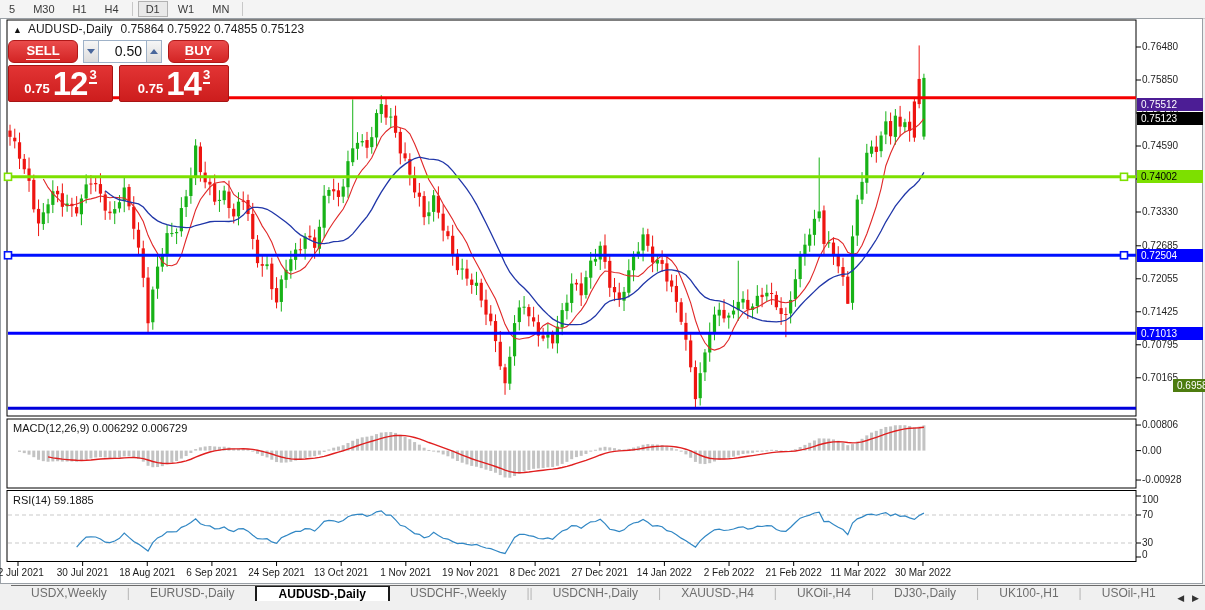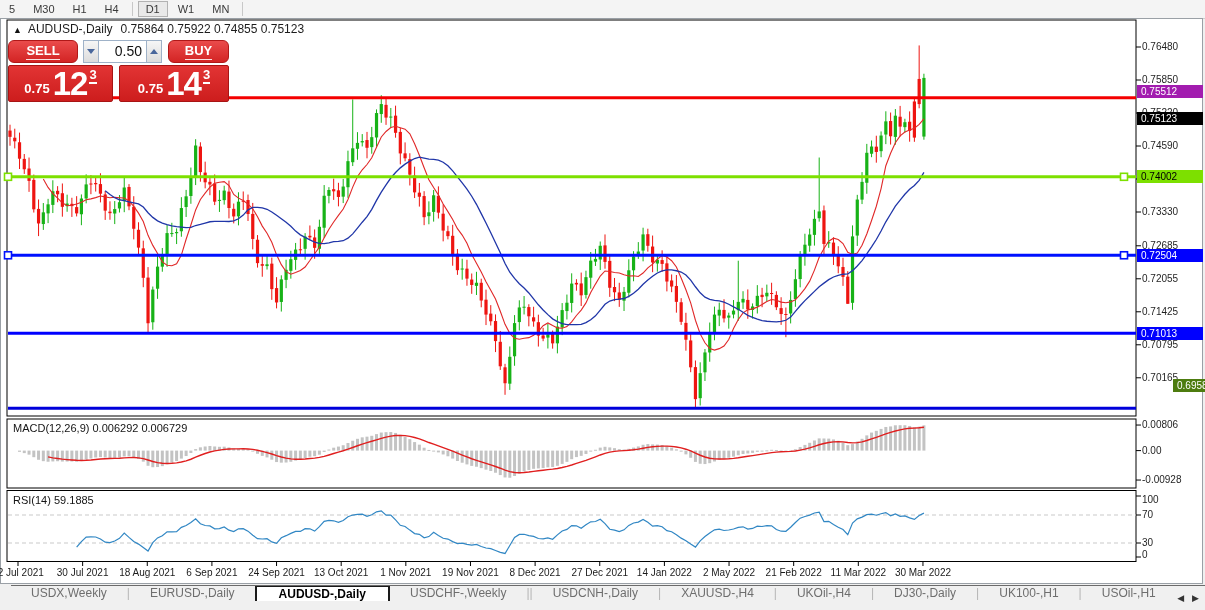--- a/index.html
+++ b/index.html
@@ -758,21 +758,21 @@
       <div class="axis-label" style="top: 74px;">0.75850</div>
       <div class="axis-label" style="top: 107px;">0.75220</div>
       <div class="axis-label" style="top: 140px;">0.74590</div>
       <div class="axis-label" style="top: 173px;">0.73960</div>
       <div class="axis-label" style="top: 206px;">0.73330</div>
       <div class="axis-label" style="top: 239.786px;">0.72685</div>
       <div class="axis-label" style="top: 272.786px;">0.72055</div>
       <div class="axis-label" style="top: 305.786px;">0.71425</div>
       <div class="axis-label" style="top: 338.786px;">0.70795</div>
       <div class="axis-label" style="top: 371.786px;">0.70165</div>
-      <div class="badge" style="top: 85px; background: #a21caf; color: rgb(255, 255, 255);">0.75512</div>
+      <div class="badge" style="top: 98px; background: #4c1d95; color: rgb(255, 255, 255);">0.75512</div>
       <div class="badge" style="top: 111.581px; background: rgb(0, 0, 0); color: rgb(255, 255, 255);">0.75123</div>
       <div class="badge" style="top: 170.3px; background: rgb(125, 224, 0); color: rgb(0, 0, 0);">0.74002</div>
       <div class="badge" style="top: 248.767px; background: rgb(0, 0, 255); color: rgb(255, 255, 255);">0.72504</div>
       <div class="badge" style="top: 326.867px; background: rgb(0, 0, 255); color: rgb(255, 255, 255);">0.71013</div>
       <div class="badge" style="top: 379px; background: #4d7c0f; color: rgb(255, 255, 255); margin-left: 36px;">0.69582</div>
       <div class="sub-axis-label" style="top: 419.034px;">0.00806</div>
       <div class="sub-axis-label" style="top: 444.6px;">0.00</div>
       <div class="sub-axis-label" style="top: 474.036px;">-0.00928</div>
       <div class="sub-axis-label" style="top: 494px;">100</div>
       <div class="sub-axis-label" style="top: 509px;">70</div>
@@ -782,21 +782,21 @@
       <div class="date-label" style="left: 82.64px;">30 Jul 2021</div>
       <div class="date-label" style="left: 147.28px;">18 Aug 2021</div>
       <div class="date-label" style="left: 211.92px;">6 Sep 2021</div>
       <div class="date-label" style="left: 276.56px;">24 Sep 2021</div>
       <div class="date-label" style="left: 341.2px;">13 Oct 2021</div>
       <div class="date-label" style="left: 405.84px;">1 Nov 2021</div>
       <div class="date-label" style="left: 470.48px;">19 Nov 2021</div>
       <div class="date-label" style="left: 535.12px;">8 Dec 2021</div>
       <div class="date-label" style="left: 599.76px;">27 Dec 2021</div>
       <div class="date-label" style="left: 664.4px;">14 Jan 2022</div>
-      <div class="date-label" style="left: 729.04px;">2 May 2022</div>
+      <div class="date-label" style="left: 729.04px;">2 Feb 2022</div>
       <div class="date-label" style="left: 793.68px;">21 Feb 2022</div>
       <div class="date-label" style="left: 858.32px;">11 Mar 2022</div>
       <div class="date-label" style="left: 922.96px;">30 Mar 2022</div>
     </div>
 
   <div id="tabbar">
       <div class="tab">USDX,Weekly</div>
       <div class="tab-sep">|</div>
       <div class="tab">EURUSD-,Daily</div>
       <div class="tab active">AUDUSD-,Daily</div>

